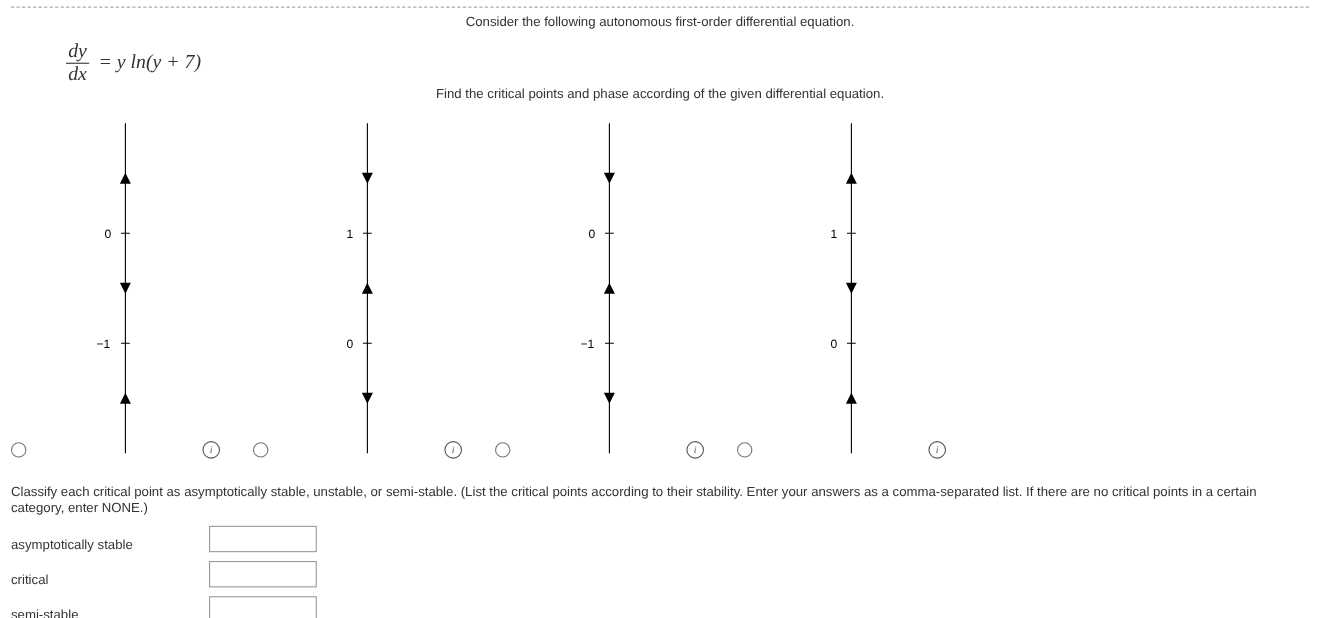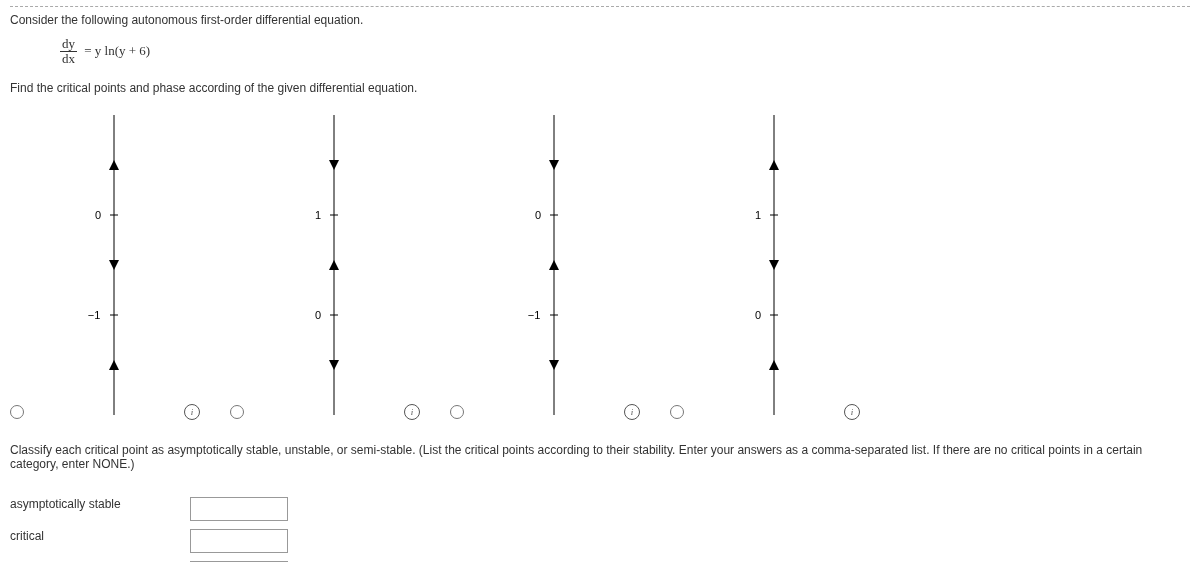--- a/index.html
+++ b/index.html
@@ -5,25 +5,27 @@
   body {
     font-family: Arial, Helvetica, sans-serif;
     font-size: 12px;
     color: #333;
     margin: 0;
     padding: 6px 10px;
     width: 1180px;
   }
   .question-text {
     margin-bottom: 10px;
+    text-align: center;
   }
   .equation-block {
-    margin: 8px 0 14px 50px;
+    margin: 8px 0 0 50px;
     font-family: 'Times New Roman', serif;
-    font-size: 13px;
+    font-style: italic;
+    font-size: 18px;
   }
   .equation-block .frac {
     display: inline-block;
     vertical-align: middle;
     text-align: center;
     margin-right: 4px;
   }
   .equation-block .frac .num {
     display: block;
     border-bottom: 1px solid #333;
@@ -67,25 +69,25 @@
     font-style: italic;
     font-family: serif;
     cursor: pointer;
   }
   .phase-svg {
     width: 100px;
     height: 320px;
   }
   .classify-text {
     margin-top: 10px;
-    margin-bottom: 26px;
+    margin-bottom: 10px;
   }
   .input-row {
     display: flex;
-    align-items: flex-start;
+    align-items: flex-end;
     margin-bottom: 8px;
   }
   .input-label {
     width: 180px;
   }
   .text-input {
     width: 90px;
     height: 20px;
     border: 1px solid #999;
     font-size: 12px;
@@ -100,21 +102,21 @@
 <body>
 
 <div class="dashed-border"></div>
 
 <div class="question-text">Consider the following autonomous first-order differential equation.</div>
 
 <div class="equation-block">
   <span class="frac">
     <span class="num">dy</span>
     <span class="den">dx</span>
-  </span><span> = y ln(y + 6)</span>
+  </span><span> = y ln(y + 7)</span>
 </div>
 
 <div class="question-text">Find the critical points and phase according of the given differential equation.</div>
 
 <div class="phase-row">
 
   <div class="radio"></div>
   <div class="option-block">
     <svg class="phase-svg" viewBox="0 0 100 320">
       <line x1="60" y1="10" x2="60" y2="310" stroke="#000" stroke-width="1"></line>

